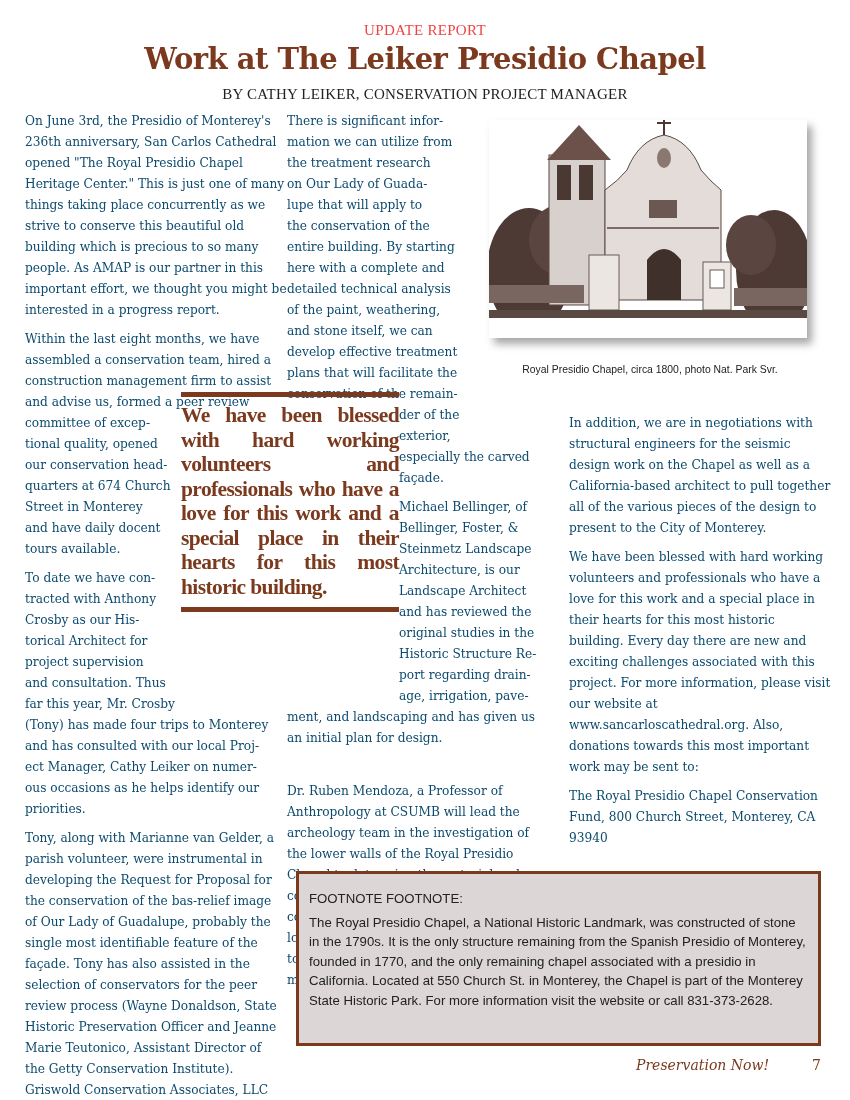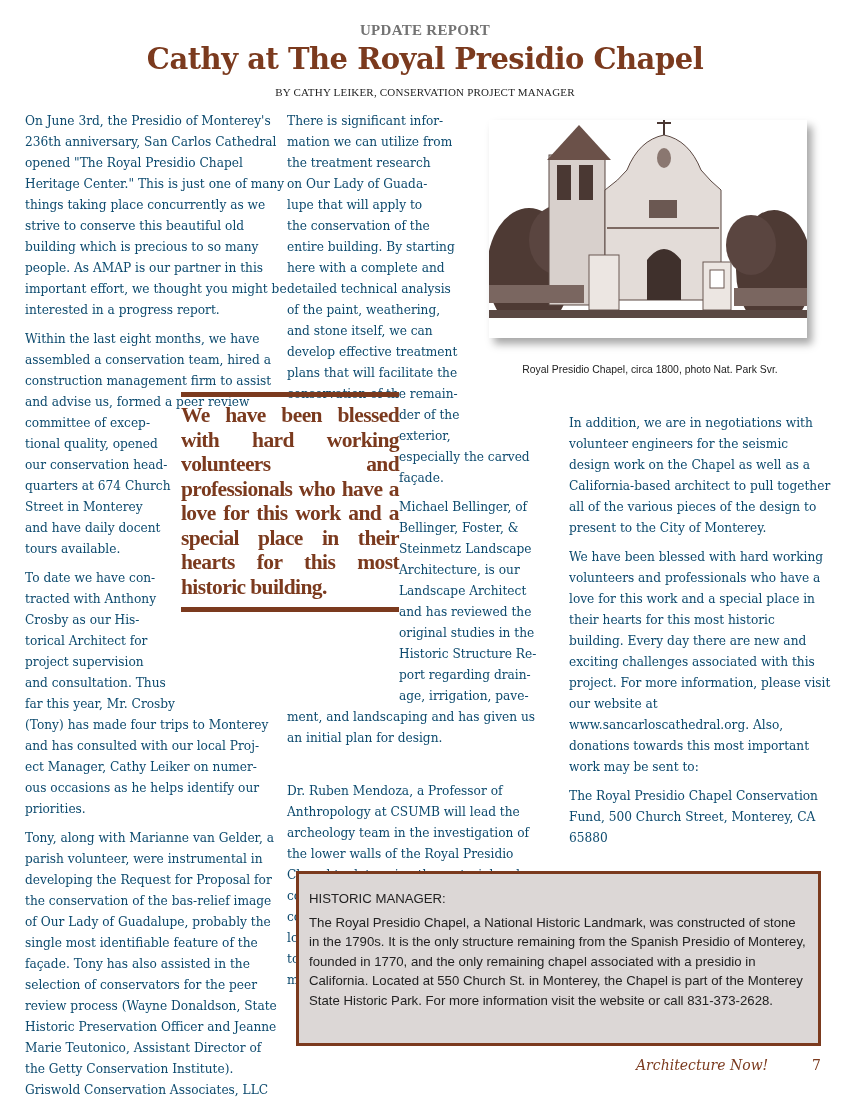--- a/index.html
+++ b/index.html
@@ -1,23 +1,23 @@
 <!DOCTYPE html>
 <html><head>
   <meta charset="utf-8">
   <style>
     html, body { margin:0; padding:0; background:#ffffff; }
     body { width:850px; height:1100px; position:relative; overflow:hidden; }
     .page { position:absolute; left:0; top:0; width:850px; height:1100px; }
     .kicker { position:absolute; left:0; width:850px; top:22px; text-align:center;
-      font-family:"Liberation Serif", serif; font-size:15px; color:#737373; letter-spacing:0.3px;font-weight:bold; }
+      font-family:"Liberation Serif", serif; font-size:15px; color:#ef4444; letter-spacing:0.3px; }
     .title { position:absolute; left:0; width:850px; top:42px; text-align:center;
       font-family:"DejaVu Serif", serif; font-weight:bold; font-size:29px; color:#7b3a1e; letter-spacing:-0.5px; }
     .byline { position:absolute; left:0; width:850px; top:86px; text-align:center;
-      font-family:"Liberation Serif", serif; font-size:11px; color:#222; letter-spacing:0.2px; }
+      font-family:"Liberation Serif", serif; font-size:15px; color:#222; letter-spacing:0.2px; }
     .body { font-family:"DejaVu Serif", serif; font-size:12.2px; line-height:21px; color:#0c4a6e; }
     .body p { margin:0 0 8px 0; }
     .col { position:absolute; }
     .pull { position:absolute; left:181px; top:392px; width:218px; }
     .pull .rule { height:5px; background:#7b3a1e; }
     .pull .quote { font-family:"Liberation Serif", serif; font-weight:bold; font-size:21.5px; line-height:24.5px;
       color:#7b3a1e; text-align:justify; letter-spacing:-0.6px; margin:6px 0 8px 0; }
     .photo { position:absolute; left:489px; top:120px; width:318px; height:218px;
       background:#fff; box-shadow:5px 6px 8px rgba(0,0,0,0.35); }
     .photo svg { display:block; }
@@ -30,21 +30,21 @@
     .footer-pub { position:absolute; left:636px; top:1057px; font-family:"DejaVu Serif", serif; font-style:italic;
       font-size:14px; color:#7b3a1e; }
     .footer-num { position:absolute; left:812px; top:1057px; font-family:"DejaVu Serif", serif; font-size:14px; color:#7b3a1e; }
   </style>
 </head>
 <body>
 
 <div class="page">
 
   <div class="kicker">UPDATE REPORT</div>
-  <div class="title">Cathy at The Royal Presidio Chapel</div>
+  <div class="title">Work at The Leiker Presidio Chapel</div>
   <div class="byline">BY CATHY LEIKER, CONSERVATION PROJECT MANAGER</div>
 
   <div class="col body" style="left:25px; top:111px; width:262px;">
     <p>On June 3rd, the Presidio of Monterey's 236th anniversary, San Carlos Cathedral opened "The Royal Presidio Chapel Heritage Center." This is just one of many things taking place concurrently as we strive to conserve this beautiful old building which is precious to so many people. As AMAP is our partner in this important effort, we thought you might be interested in a progress report.</p>
     <p id="c1p2"><span style="white-space: nowrap;">Within the last eight months, we have</span><br><span style="white-space: nowrap;">assembled a conservation team, hired a</span><br><span style="white-space: nowrap;">construction management firm to assist</span><br><span style="white-space: nowrap;">and advise us, formed a peer review</span><br><span style="white-space: nowrap;">committee of excep-</span><br><span style="white-space: nowrap;">tional quality, opened</span><br><span style="white-space: nowrap;">our conservation head-</span><br><span style="white-space: nowrap;">quarters at 674 Church</span><br><span style="white-space: nowrap;">Street in Monterey</span><br><span style="white-space: nowrap;">and have daily docent</span><br><span style="white-space: nowrap;">tours available.</span></p>
     <p id="c1p3"><span style="white-space: nowrap;">To date we have con-</span><br><span style="white-space: nowrap;">tracted with Anthony</span><br><span style="white-space: nowrap;">Crosby as our His-</span><br><span style="white-space: nowrap;">torical Architect for</span><br><span style="white-space: nowrap;">project supervision</span><br><span style="white-space: nowrap;">and consultation. Thus</span><br><span style="white-space: nowrap;">far this year, Mr. Crosby</span><br><span style="white-space: nowrap;">(Tony) has made four trips to Monterey</span><br><span style="white-space: nowrap;">and has consulted with our local Proj-</span><br><span style="white-space: nowrap;">ect Manager, Cathy Leiker on numer-</span><br><span style="white-space: nowrap;">ous occasions as he helps identify our</span><br><span style="white-space: nowrap;">priorities.</span></p>
     <p style="width:258px;">Tony, along with Marianne van Gelder, a parish volunteer, were instrumental in developing the Request for Proposal for the conservation of the bas-relief image of Our Lady of Guadalupe, probably the single most identifiable feature of the façade. Tony has also assisted in the selection of conservators for the peer review process (Wayne Donaldson, State Historic Preservation Officer and Jeanne Marie Teutonico, Assistant Director of the Getty Conservation Institute). Griswold Conservation Associates, LLC was chosen for Phase 1: Comprehensive Evaluation which they began on August 1, 2006.</p>
   </div>
 
   <div class="col body" style="left:287px; top:111px; width:185px;">
@@ -87,25 +87,25 @@
 
       <rect x="0" y="165" width="95" height="18" fill="#7a6660"></rect>
       <rect x="245" y="168" width="73" height="18" fill="#7a6660"></rect>
       <rect x="0" y="190" width="318" height="8" fill="#5a4843"></rect>
       <rect x="0" y="198" width="318" height="20" fill="#ffffff"></rect>
     </svg>
   </div>
   <div class="caption">Royal Presidio Chapel, circa 1800, photo Nat. Park Svr.</div>
 
   <div class="col body" style="left:569px; top:413px; width:262px;">
-    <p>In addition, we are in negotiations with volunteer engineers for the seismic design work on the Chapel as well as a California-based architect to pull together all of the various pieces of the design to present to the City of Monterey.</p>
+    <p>In addition, we are in negotiations with structural engineers for the seismic design work on the Chapel as well as a California-based architect to pull together all of the various pieces of the design to present to the City of Monterey.</p>
     <p>We have been blessed with hard working volunteers and professionals who have a love for this work and a special place in their hearts for this most historic building.  Every day there are new and exciting challenges associated with this project.  For more information, please visit our website at www.sancarloscathedral.org.  Also, donations towards this most important work may be sent to:</p>
-    <p>The Royal Presidio Chapel Conservation Fund, 500 Church Street, Monterey, CA  65880</p>
+    <p>The Royal Presidio Chapel Conservation Fund, 800 Church Street, Monterey, CA  93940</p>
   </div>
 
   <div class="footnote">
-    <p>HISTORIC MANAGER:</p>
+    <p>FOOTNOTE FOOTNOTE:</p>
     <p>The Royal Presidio Chapel, a National Historic Landmark, was constructed of stone in the 1790s. It is the only structure remaining from the Spanish Presidio of Monterey, founded in 1770, and the only remaining chapel associated with a presidio in California.  Located at 550 Church St. in Monterey, the Chapel is part of the Monterey State Historic Park. For more information visit the website or call 831-373-2628.</p>
   </div>
 
-  <div class="footer-pub">Architecture Now!</div>
+  <div class="footer-pub">Preservation Now!</div>
   <div class="footer-num">7</div>
 </div>
 
 </body></html>

